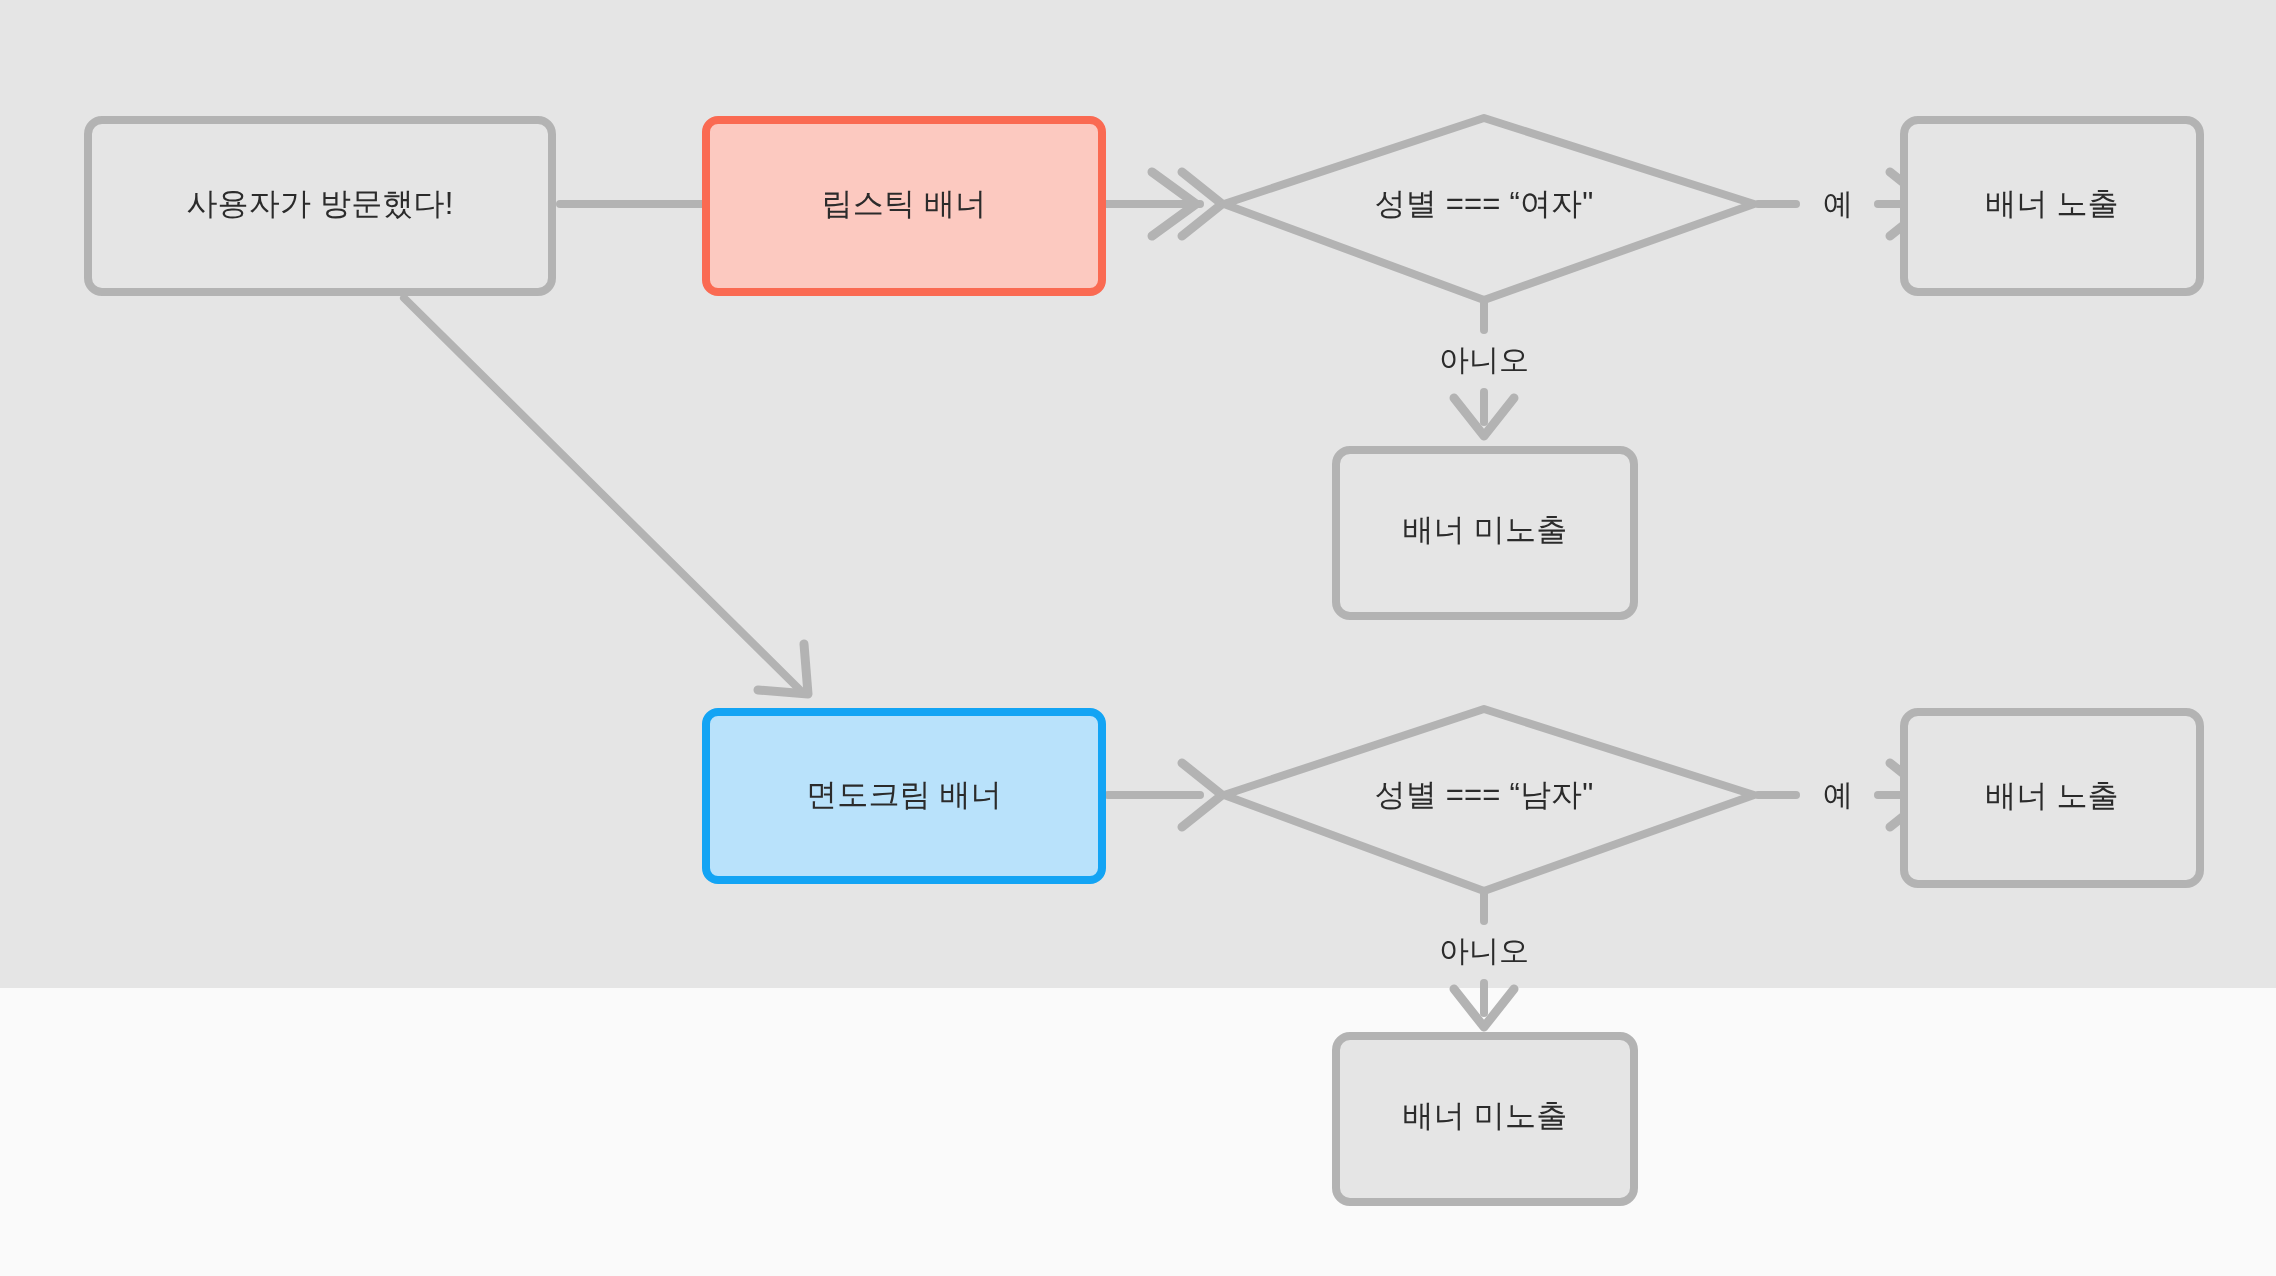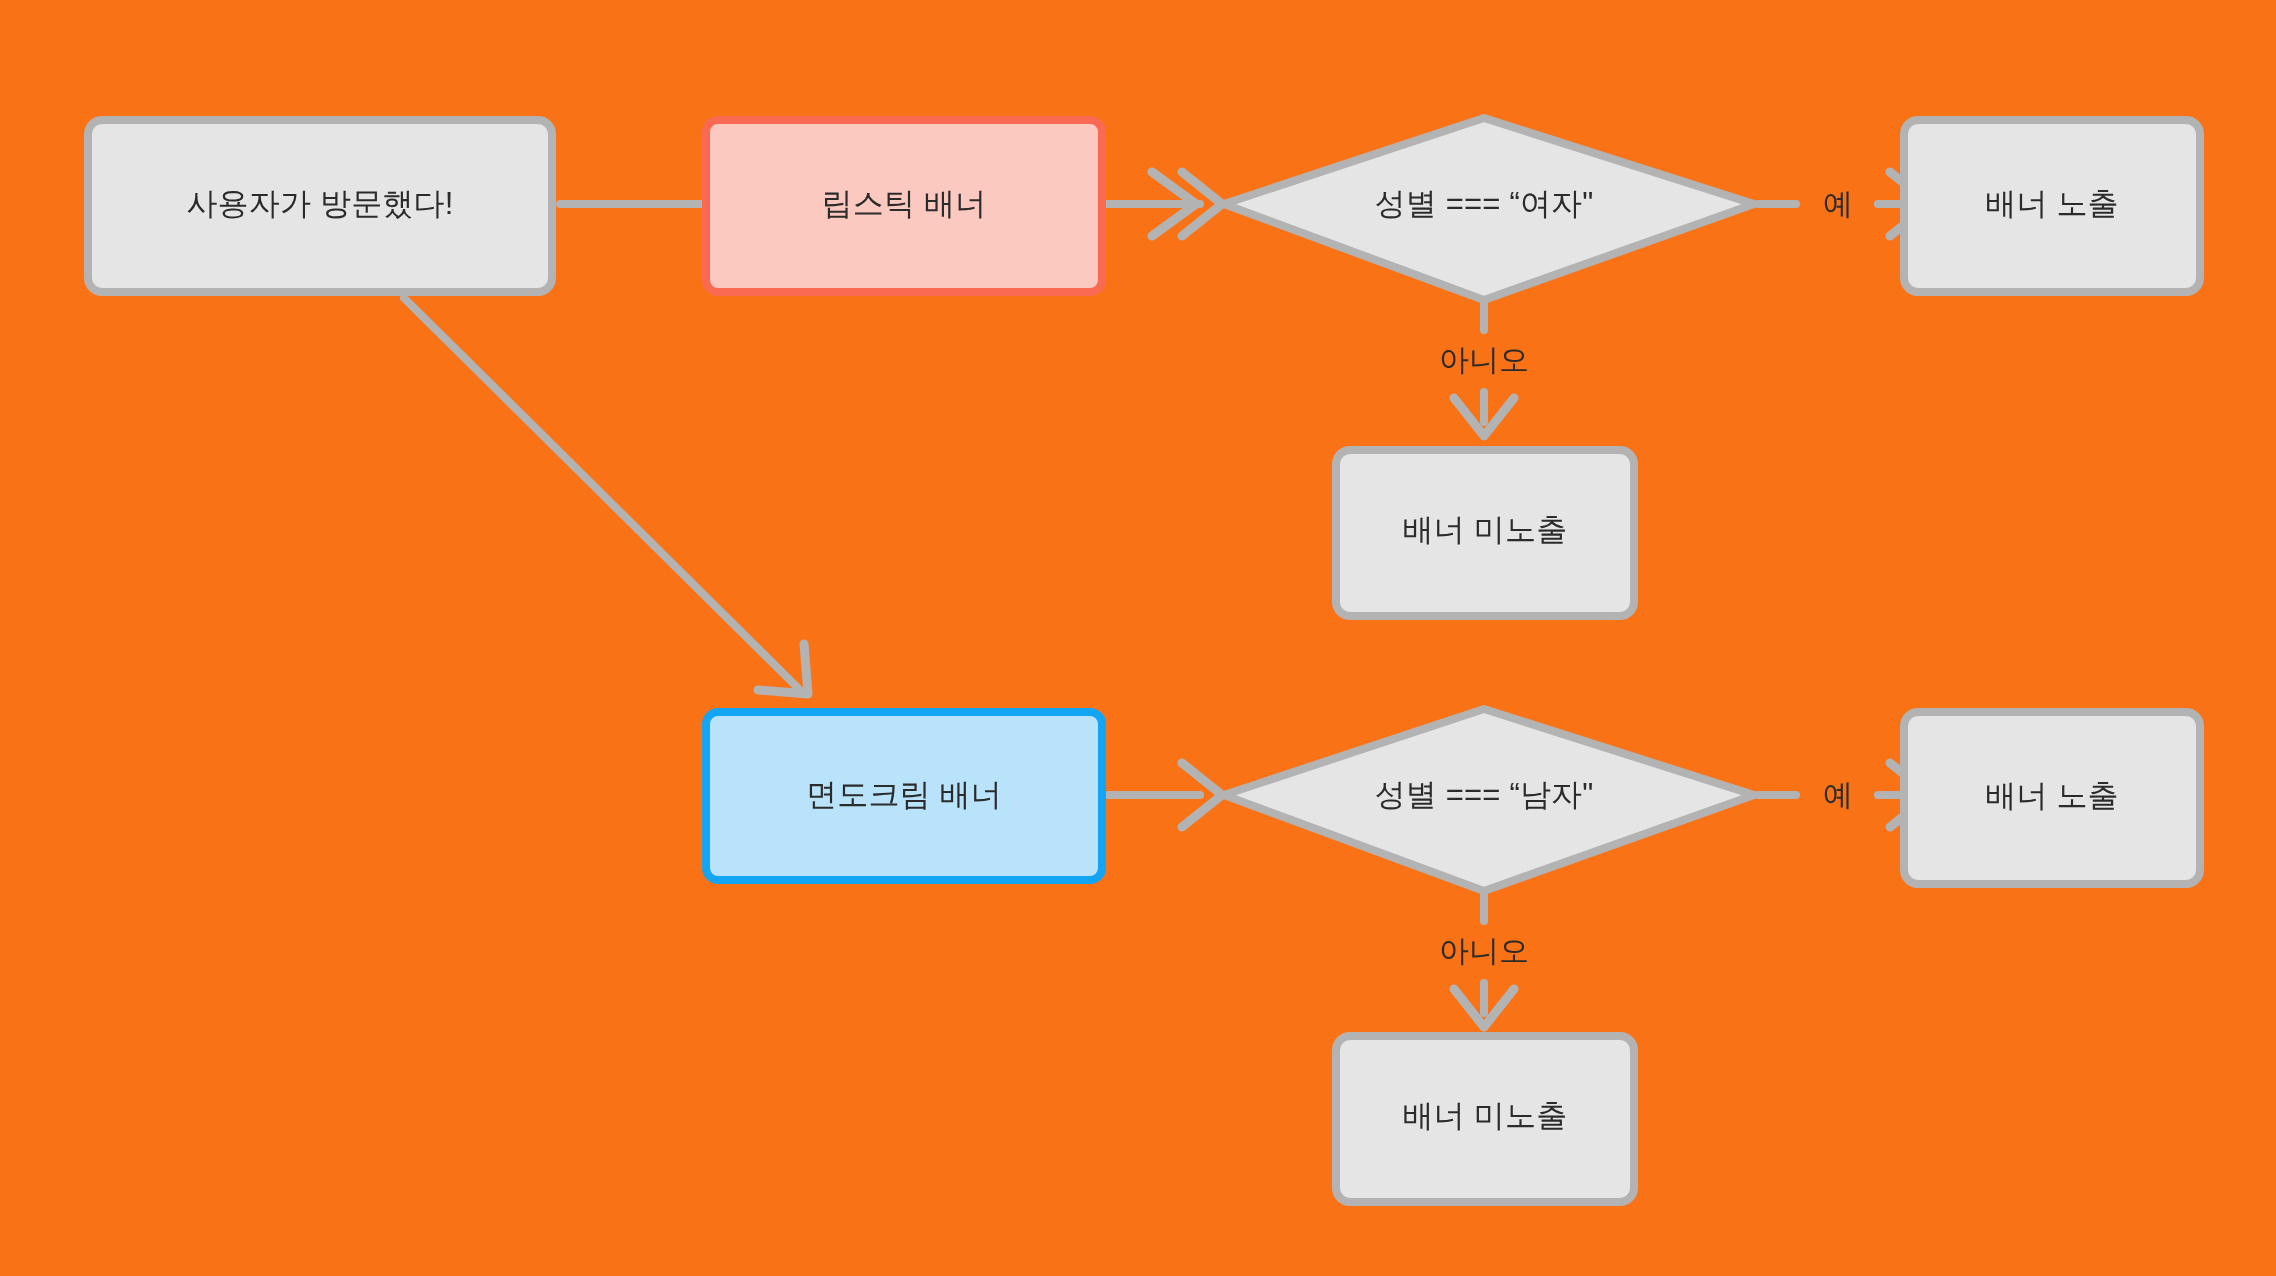--- a/index.html
+++ b/index.html
@@ -9,22 +9,22 @@
   }
   body {
     width: 2276px;
     height: 1276px;
     font-family: "Liberation Sans", "DejaVu Sans", sans-serif;
     overflow: hidden;
   }
   #flowchart-root {
     position: relative;
     width: 2276px;
-    height: 1276px;
-    background: #f97316;
+    height: 988px;
+    background: #e5e5e5;
   }
   svg.canvas {
     position: absolute;
     inset: 0;
     width: 2276px;
     height: 1276px;
     display: block;
   }
   .node-label {
     font-family: "Liberation Sans", "DejaVu Sans", sans-serif;

